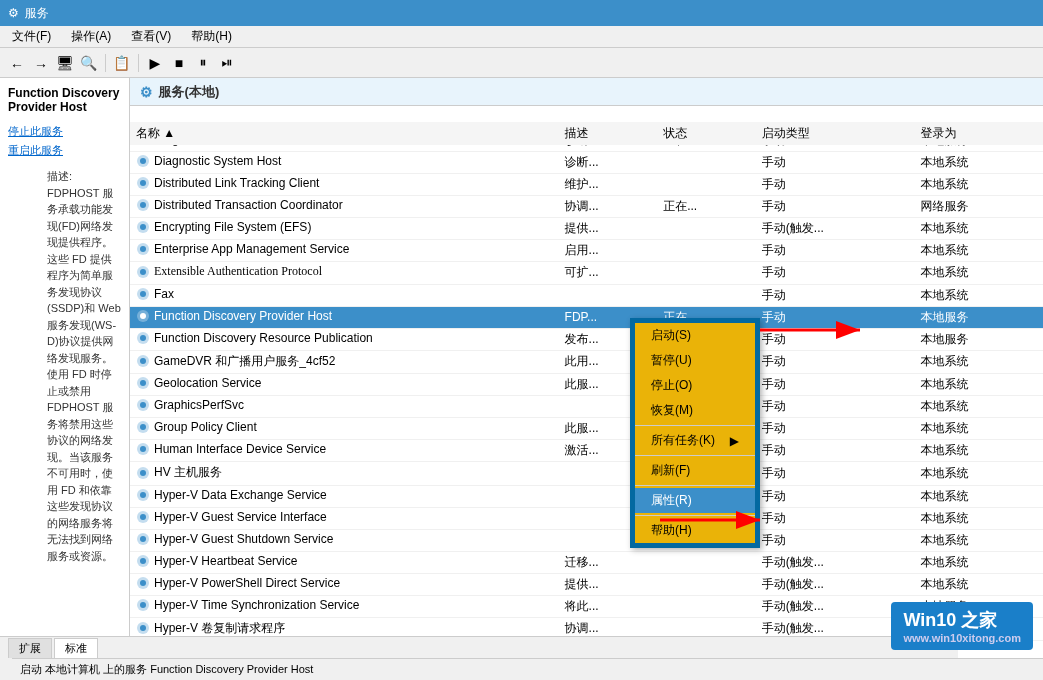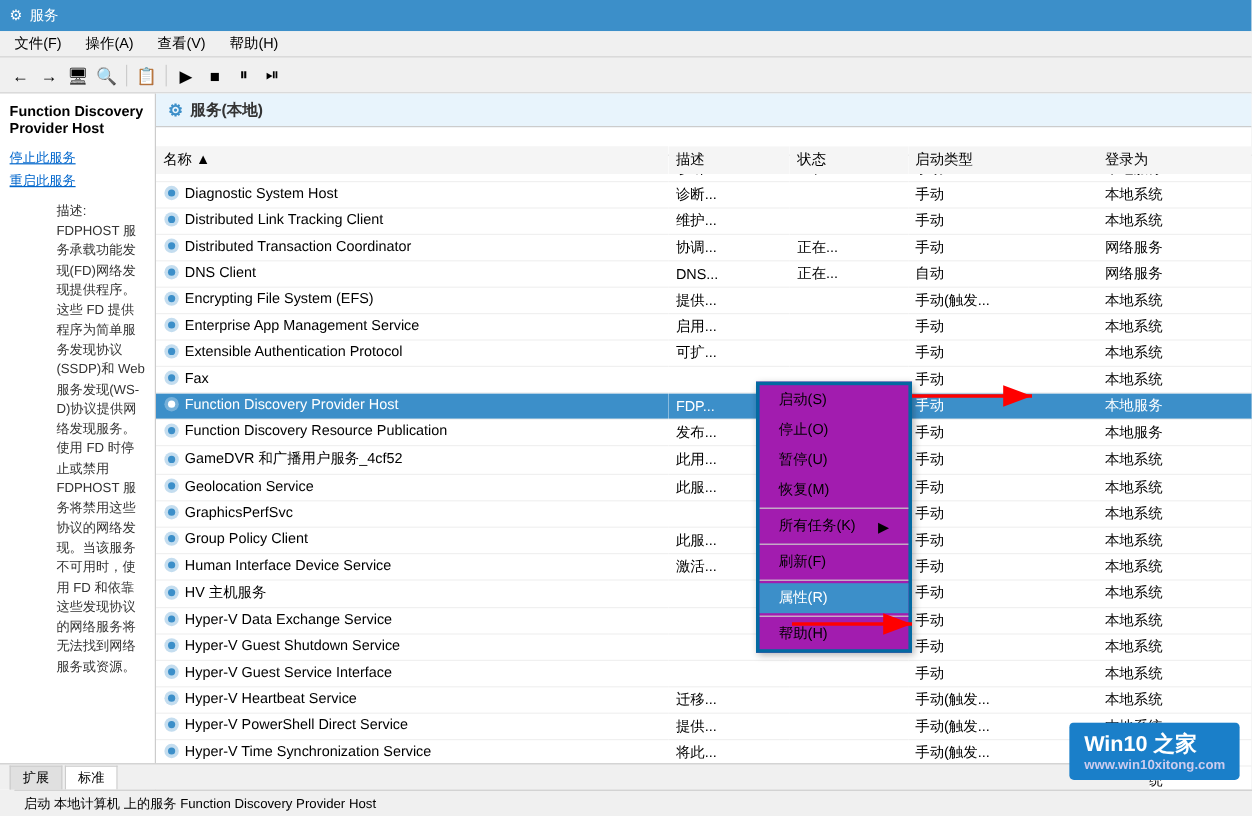--- a/index.html
+++ b/index.html
@@ -114,22 +114,22 @@
     tbody tr { border-bottom: 1px solid #f0f0f0; }
     tbody tr.selected { background: #3c8fc9; color: white; }
     tbody tr.selected td { color: white; }
     tbody td { padding: 2px 6px; white-space: nowrap; overflow: hidden; max-width: 200px; text-overflow: ellipsis; }
 
     
     .context-menu {
       position: absolute;
       top: 318px;
       left: 630px;
-      background: #a21caf;
-      border: 3px solid #0369a1;
+      background: #eab308;
+      border: 5px solid #0369a1;
       box-shadow: 2px 2px 6px rgba(0,0,0,0.3);
       min-width: 130px;
       z-index: 100;
       font-size: 12px;
     }
     .context-menu-item {
       padding: 4px 16px;
       cursor: pointer;
       display: flex;
       align-items: center;
@@ -302,33 +302,20 @@
       <circle cx="7" cy="7" r="3" fill="#3c8fc9"></circle>
     </svg>
     Distributed Transaction Coordinator
   </span></td>
               <td>协调...</td>
               <td>正在...</td>
               <td>手动</td>
               <td>网络服务</td>
             </tr>
             <tr>
-              <td><span style="display:inline-flex;align-items:center;gap:4px;">
-    <svg width="14" height="14" viewBox="0 0 14 14" style="flex-shrink:0">
-      <circle cx="7" cy="7" r="6" fill="#3c8fc9" opacity="0.3"></circle>
-      <circle cx="7" cy="7" r="3" fill="#3c8fc9"></circle>
-    </svg>
-    DNS Client
-  </span></td>
-              <td>DNS...</td>
-              <td>正在...</td>
-              <td>自动</td>
-              <td>网络服务</td>
-            </tr>
-            <tr>
               <td><span style="display:inline-flex;align-items:flex-start;gap:4px;">
     <svg width="14" height="14" viewBox="0 0 14 14" style="flex-shrink:0">
       <circle cx="7" cy="7" r="6" fill="#3c8fc9" opacity="0.3"></circle>
       <circle cx="7" cy="7" r="3" fill="#3c8fc9"></circle>
     </svg>
     Encrypting File System (EFS)
   </span></td>
               <td>提供...</td>
               <td></td>
               <td>手动(触发...</td>
@@ -341,21 +328,21 @@
       <circle cx="7" cy="7" r="3" fill="#3c8fc9"></circle>
     </svg>
     Enterprise App Management Service
   </span></td>
               <td>启用...</td>
               <td></td>
               <td>手动</td>
               <td>本地系统</td>
             </tr>
             <tr>
-              <td><span style="display:inline-flex;align-items:center;gap:4px;">
+              <td><span style="display:inline-flex;align-items:center;gap:4px;font-family:Liberation Serif, serif;">
     <svg width="14" height="14" viewBox="0 0 14 14" style="flex-shrink:0">
       <circle cx="7" cy="7" r="6" fill="#3c8fc9" opacity="0.3"></circle>
       <circle cx="7" cy="7" r="3" fill="#3c8fc9"></circle>
     </svg>
     Extensible Authentication Protocol
   </span></td>
               <td>可扩...</td>
               <td></td>
               <td>手动</td>
               <td>本地系统</td>
@@ -489,34 +476,34 @@
               <td></td>
               <td>手动</td>
               <td>本地系统</td>
             </tr>
             <tr>
               <td><span style="display:inline-flex;align-items:center;gap:4px;">
     <svg width="14" height="14" viewBox="0 0 14 14" style="flex-shrink:0">
       <circle cx="7" cy="7" r="6" fill="#3c8fc9" opacity="0.3"></circle>
       <circle cx="7" cy="7" r="3" fill="#3c8fc9"></circle>
     </svg>
+    Hyper-V Guest Service Interface
+  </span></td>
+              <td></td>
+              <td></td>
+              <td>手动</td>
+              <td>本地系统</td>
+            </tr>
+            <tr>
+              <td><span style="display:inline-flex;align-items:center;gap:4px;">
+    <svg width="14" height="14" viewBox="0 0 14 14" style="flex-shrink:0">
+      <circle cx="7" cy="7" r="6" fill="#3c8fc9" opacity="0.3"></circle>
+      <circle cx="7" cy="7" r="3" fill="#3c8fc9"></circle>
+    </svg>
     Hyper-V Guest Shutdown Service
-  </span></td>
-              <td></td>
-              <td></td>
-              <td>手动</td>
-              <td>本地系统</td>
-            </tr>
-            <tr>
-              <td><span style="display:inline-flex;align-items:center;gap:4px;">
-    <svg width="14" height="14" viewBox="0 0 14 14" style="flex-shrink:0">
-      <circle cx="7" cy="7" r="6" fill="#3c8fc9" opacity="0.3"></circle>
-      <circle cx="7" cy="7" r="3" fill="#3c8fc9"></circle>
-    </svg>
-    Hyper-V Guest Service Interface
   </span></td>
               <td></td>
               <td></td>
               <td>手动</td>
               <td>本地系统</td>
             </tr>
             <tr>
               <td><span style="display:inline-flex;align-items:center;gap:4px;">
     <svg width="14" height="14" viewBox="0 0 14 14" style="flex-shrink:0">
       <circle cx="7" cy="7" r="6" fill="#3c8fc9" opacity="0.3"></circle>
@@ -572,24 +559,24 @@
       </table>
     </div>
   </div>
 </div>
 
 <div class="context-menu" id="context-menu">
 <div class="context-menu-item">
       <span>启动(S)</span>
     </div>
     <div class="context-menu-item">
+      <span>暂停(U)</span>
+    </div>
+    <div class="context-menu-item">
       <span>停止(O)</span>
-    </div>
-    <div class="context-menu-item">
-      <span>暂停(U)</span>
     </div>
     <div class="context-menu-item">
       <span>恢复(M)</span>
     </div>
     <div class="context-menu-sep"></div>
     <div class="context-menu-item">
       <span>所有任务(K)</span>
       <span>▶</span>
     </div>
     <div class="context-menu-sep"></div>

